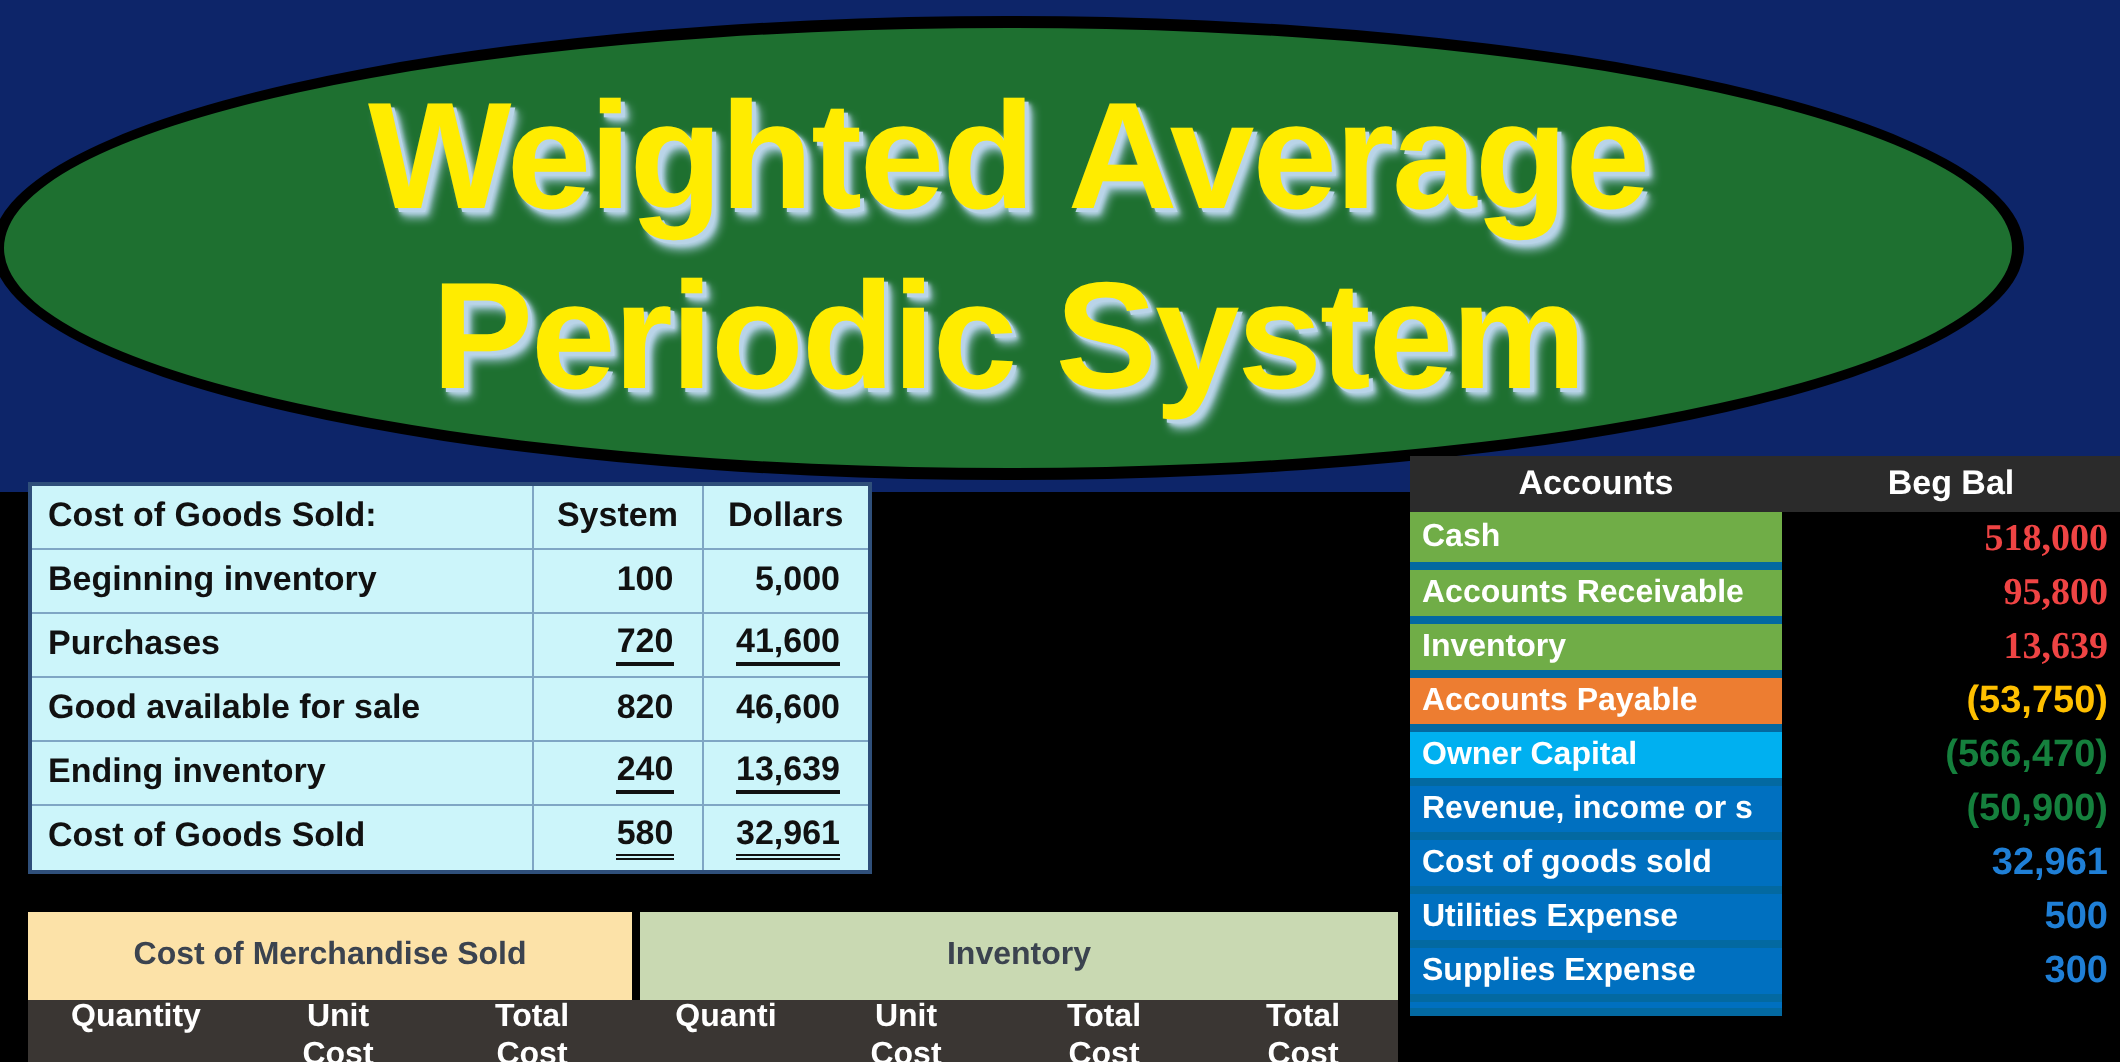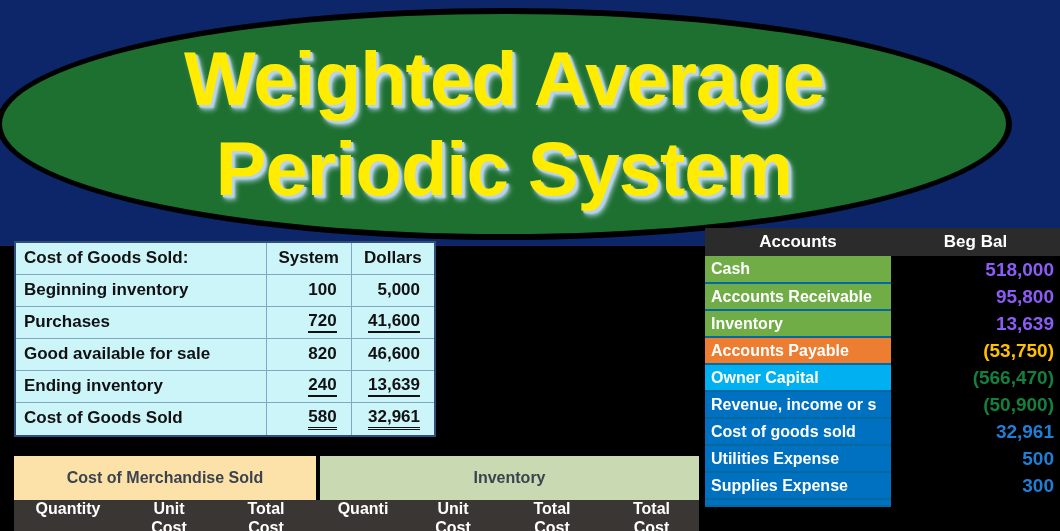--- a/index.html
+++ b/index.html
@@ -120,35 +120,35 @@
   .acct-head td {
     background:#2b2b2b; color:#ffffff;
     font-size:17px; font-weight:bold; text-align:center;
     height:28px;
   }
   .acct-name {
     width:186px;
     font-size:16px; font-weight:bold;
     color:#ffffff;
     text-align:left;
-    border-bottom:2px solid #0369a1;
+    border-bottom:4px solid #0369a1;
     max-width:186px;
   }
   .acct-val {
     width:169px;
     font-size:19px; font-weight:bold;
     text-align:right;
     background:#000000;
     padding-right:20px;
   }
   .c-green { background:#70ad47; }
   .c-orange { background:#ed7d31; }
   .c-cyan  { background:#00b0f0; }
   .c-blue  { background:#0070c0; }
-  .v-green { color:#8b5cf6; }
+  .v-green { color:#ef4444;font-family:Liberation Serif, serif; }
   .v-gold  { color:#ffc000; }
   .v-cyan  { color:#15803d; }
   .v-blue  { color:#1f7fd6; }
   .acct-sliver { height:7px; }
   .acct-sliver .acct-name { height:7px; background:#0070c0; }
   .acct-sliver .acct-val  { height:7px; }
 </style>
 </head>
 <body>
 

